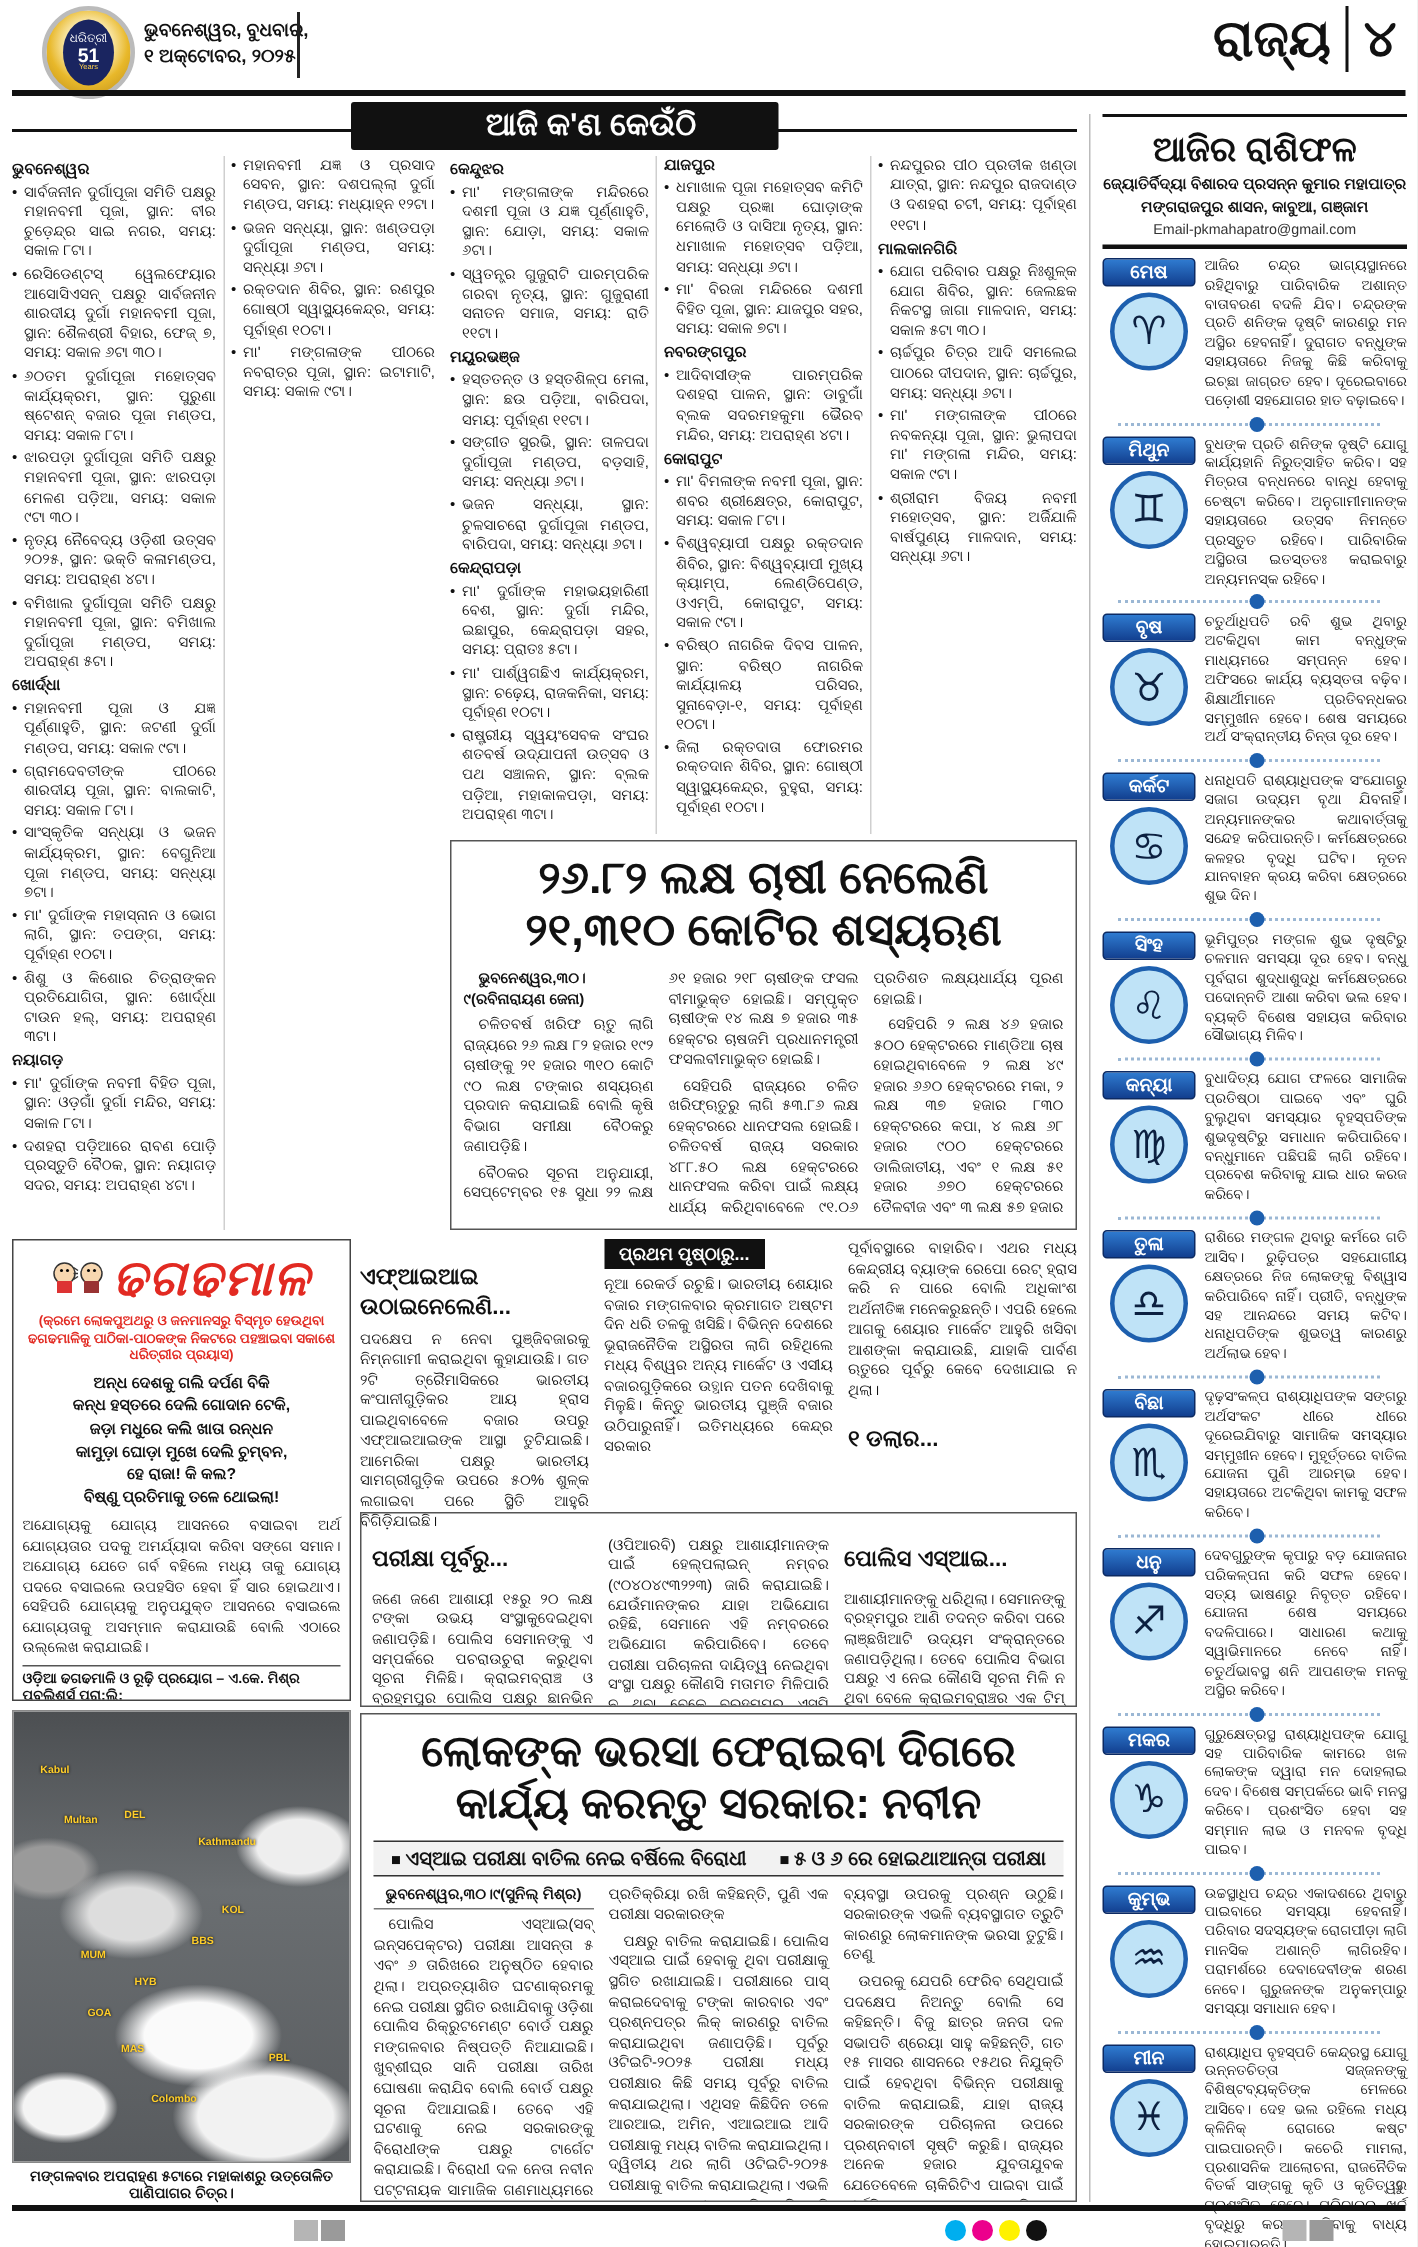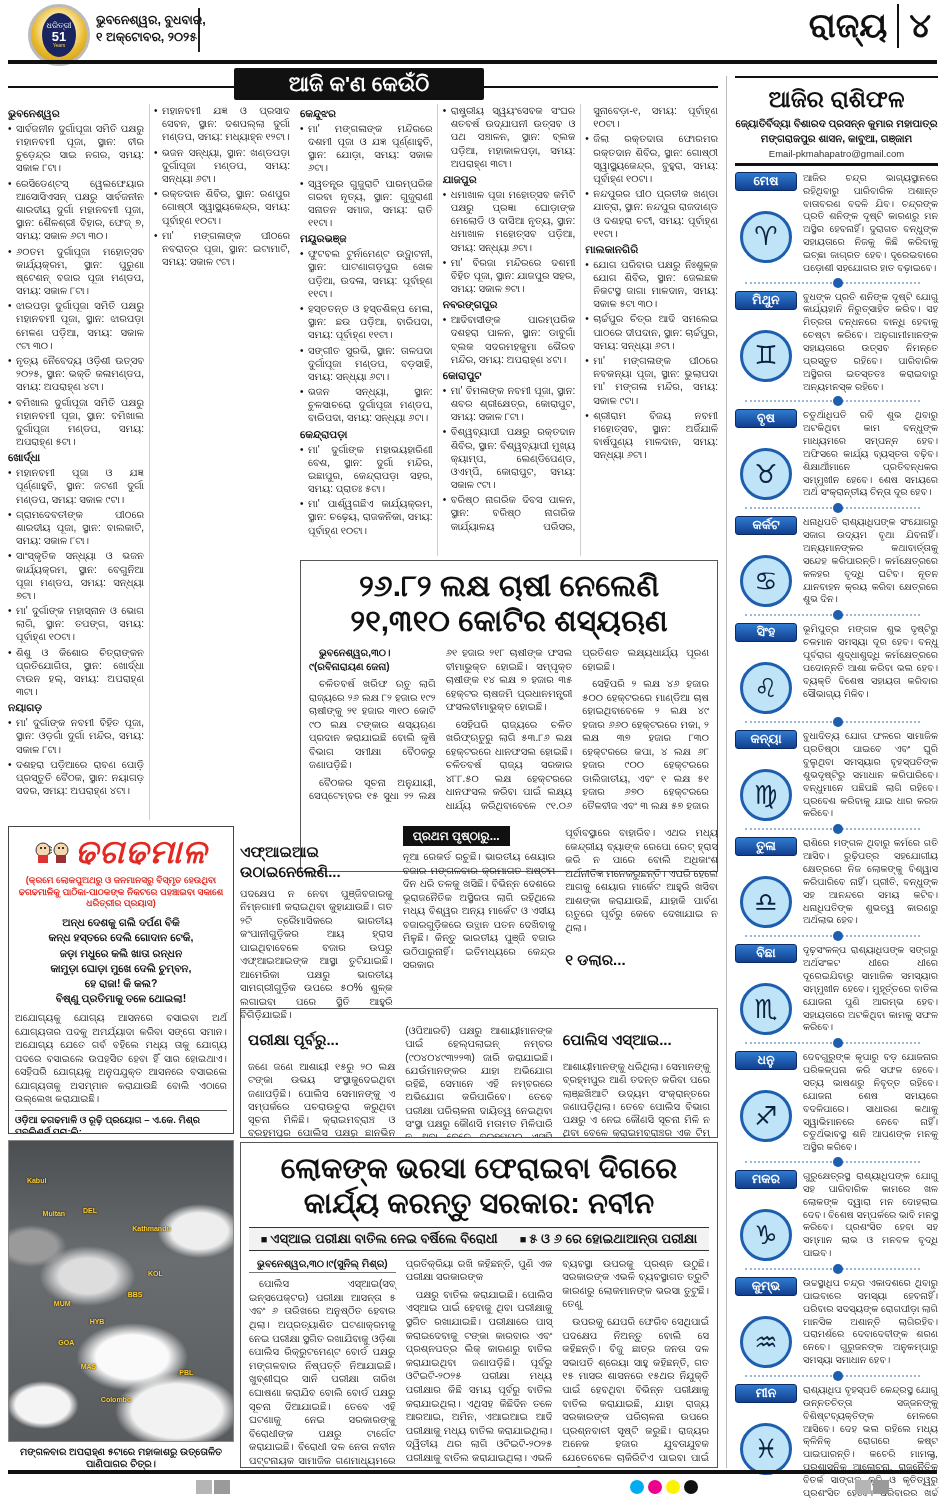--- a/index.html
+++ b/index.html
@@ -17,31 +17,31 @@
   .mast-vline{position:absolute;left:198px;top:8px;width:1.5px;height:44px;background:#222;}
   .mast-right{position:absolute;right:14px;top:4px;display:flex;align-items:center;gap:10px;}
   .mast-section{font-size:34px;font-weight:bold;}
   .mast-vline2{width:2px;height:44px;background:#111;}
   .mast-page{font-size:34px;font-weight:bold;}
   .mast-rule{position:absolute;left:8px;top:60px;width:929px;height:4px;background:#111;}
   
   .banner-wrap{position:absolute;left:8px;top:74px;width:710px;height:26px;}
   .banner-line{position:absolute;left:0;top:12px;width:100%;height:2px;background:#111;}
   .banner-box{position:absolute;left:226px;top:-6px;width:250px;height:32px;background:#111;color:#fff;
-        display:flex;align-items:center;justify-content:center;font-size:21px;font-weight:bold;border-radius:2px;}
+        display:flex;align-items:center;justify-content:center;font-size:21px;font-weight:bold;border-radius:2px;padding-left:35px;}
   
   .listing{font-size:10px;line-height:1.32;text-align:justify;column-gap:10px;column-rule:1px solid #cfcfcf;column-fill:auto;overflow:hidden;}
   .block-a{position:absolute;left:8px;top:104px;width:282px;height:716px;column-count:2;}
   .block-b{position:absolute;left:300px;top:104px;width:418px;height:452px;column-count:3;}
   .listing h4{margin:3px 0 1px;font-size:10.5px;break-after:avoid;}
   .listing ul{margin:0;padding:0;list-style:none;}
   .listing li{margin:0 0 2px;padding-left:8px;position:relative;}
   .listing li::before{content:"•";position:absolute;left:0;top:0;}
   
-  .farmer{position:absolute;left:300px;top:560px;width:418px;height:312px;border:1px solid #555;padding:6px 8px;box-sizing:border-box;}
+  .farmer{position:absolute;left:300px;top:560px;width:418px;height:260px;border:1px solid #555;padding:6px 8px;box-sizing:border-box;}
   .farmer-head{font-size:30px;font-weight:bold;text-align:center;line-height:1.15;margin:2px 0 8px;}
   .farmer-cols{column-count:3;column-gap:10px;font-size:10px;line-height:1.35;text-align:justify;height:168px;column-fill:auto;overflow:hidden;}
   .dateline{font-weight:bold;margin:0 0 2px;}
   .farmer-cols p{margin:0 0 4px;text-indent:10px;}
   
   .cartoon{position:absolute;left:8px;top:826px;width:226px;height:308px;border:1.5px solid #444;padding:6px;box-sizing:border-box;overflow:hidden;}
   .cartoon-titlebar{display:flex;align-items:center;gap:6px;justify-content:center;}
   .cartoon-title{color:#e22a22;font-size:33px;font-weight:bold;font-style:italic;letter-spacing:1px;}
   .cartoon-sub{color:#e22a22;font-size:9px;font-weight:bold;text-align:center;margin:3px 0 5px;line-height:1.3;}
   .cartoon-poem{font-size:10.5px;font-weight:bold;text-align:center;line-height:1.45;margin-bottom:5px;}
@@ -80,21 +80,21 @@
   
   .sidebar{position:absolute;left:726px;top:76px;width:212px;height:1392px;border-left:1px solid #bbb;padding-left:8px;box-sizing:border-box;}
   .horo-title{font-size:23px;font-weight:bold;text-align:center;border-top:2px solid #111;padding-top:8px;margin:0 0 4px;}
   .horo-astro{font-size:10.3px;font-weight:bold;text-align:center;line-height:1.45;}
   .horo-email{font-size:9.5px;text-align:center;color:#333;margin:1px 0 4px;}
   .horo-rule{height:3px;background:#111;margin-bottom:6px;}
   .sign{margin-bottom:2px;}
   .sign-top{display:flex;gap:6px;}
   .sign-left{width:62px;flex:none;text-align:center;}
   .sign-label{background:linear-gradient(180deg,#2f7bd0,#123f8f);color:#fff;font-size:12.5px;font-weight:bold;
-        border:1.5px solid #0c2a63;border-radius:3px;padding:1px 2px;margin-bottom:20px;}
+        border:1.5px solid #0c2a63;border-radius:3px;padding:1px 2px;margin-bottom:4px;}
   .sign-circle{width:46px;height:46px;margin:0 auto;border-radius:50%;background:#bfe3f7;border:3px solid #1d5fae;
         display:flex;align-items:center;justify-content:center;font-size:26px;color:#0c2040;}
   .sign-text{font-size:9.6px;line-height:1.34;text-align:justify;}
   .sign-sep{position:relative;border-top:2px dotted #9bb7d4;margin:7px 18px 7px 10px;}
   .sign-sep::after{content:"";position:absolute;left:50%;top:-6px;width:10px;height:10px;border-radius:50%;background:#1d5fae;}
   
   .foot-rule{position:absolute;left:8px;top:1470px;width:929px;height:4px;background:#111;}
   .page-mark{position:absolute;right:10px;top:1452px;font-size:9px;font-style:italic;color:#555;}
   .marks{position:absolute;left:0;top:1480px;width:945px;height:16px;}
   .sq{position:absolute;width:16px;height:14px;background:#b5b5b5;}
@@ -161,21 +161,20 @@
       </ul>
     </div>
   <div class="listing block-b" id="block-b">
       <h4>କେନ୍ଦୁଝର</h4>
       <ul>
         <li>ମା' ମଙ୍ଗଳାଙ୍କ ମନ୍ଦିରରେ ଦଶମୀ ପୂଜା ଓ ଯଜ୍ଞ ପୂର୍ଣ୍ଣାହୁତି, ସ୍ଥାନ: ଯୋଡ଼ା, ସମୟ: ସକାଳ ୬ଟା।</li>
         <li>ସ୍ୱତନ୍ତ୍ର ଗୁଜୁରାଟି ପାରମ୍ପରିକ ଗରବା ନୃତ୍ୟ, ସ୍ଥାନ: ଗୁଜୁରାଣୀ ସନାତନ ସମାଜ, ସମୟ: ରାତି ୧୧ଟା।</li>
       </ul>
       <h4>ମୟୂରଭଞ୍ଜ</h4>
       <ul>
-        <li>ଫୁଟବଲ ଟୁର୍ନାମେଣ୍ଟ ଉଦ୍ଘାଟନୀ, ସ୍ଥାନ: ପାଟଣାଗଡ଼ପୁର ଖେଳ ପଡ଼ିଆ, ଉଦଳା, ସମୟ: ପୂର୍ବାହ୍ଣ ୧୧ଟା।</li>
         <li>ହସ୍ତତନ୍ତ ଓ ହସ୍ତଶିଳ୍ପ ମେଳା, ସ୍ଥାନ: ଛଉ ପଡ଼ିଆ, ବାରିପଦା, ସମୟ: ପୂର୍ବାହ୍ଣ ୧୧ଟା।</li>
         <li>ସଙ୍ଗୀତ ସୁରଭି, ସ୍ଥାନ: ତାଳପଦା ଦୁର୍ଗାପୂଜା ମଣ୍ଡପ, ବଡ଼ସାହି, ସମୟ: ସନ୍ଧ୍ୟା ୬ଟା।</li>
         <li>ଭଜନ ସନ୍ଧ୍ୟା, ସ୍ଥାନ: ଚୁଳସାଚରୋ ଦୁର୍ଗାପୂଜା ମଣ୍ଡପ, ବାରିପଦା, ସମୟ: ସନ୍ଧ୍ୟା ୬ଟା।</li>
       </ul>
       <h4>କେନ୍ଦ୍ରାପଡ଼ା</h4>
       <ul>
         <li>ମା' ଦୁର୍ଗାଙ୍କ ମହାଭୟହାରିଣୀ ବେଶ, ସ୍ଥାନ: ଦୁର୍ଗା ମନ୍ଦିର, ଇଛାପୁର, କେନ୍ଦ୍ରାପଡ଼ା ସହର, ସମୟ: ପ୍ରାତଃ ୫ଟା।</li>
         <li>ମା' ପାର୍ଶ୍ୱଗଛିଏ କାର୍ଯ୍ୟକ୍ରମ, ସ୍ଥାନ: ଚଢ଼େୟ, ରାଜକନିକା, ସମୟ: ପୂର୍ବାହ୍ଣ ୧୦ଟା।</li>
         <li>ରାଷ୍ଟ୍ରୀୟ ସ୍ୱୟଂସେବକ ସଂଘର ଶତବର୍ଷ ଉଦ୍‌ଯାପନୀ ଉତ୍ସବ ଓ ପଥ ସଞ୍ଚାଳନ, ସ୍ଥାନ: ବ୍ଲକ ପଡ଼ିଆ, ମହାକାଳପଡ଼ା, ସମୟ: ଅପରାହ୍ଣ ୩ଟା।</li>
       </ul>

